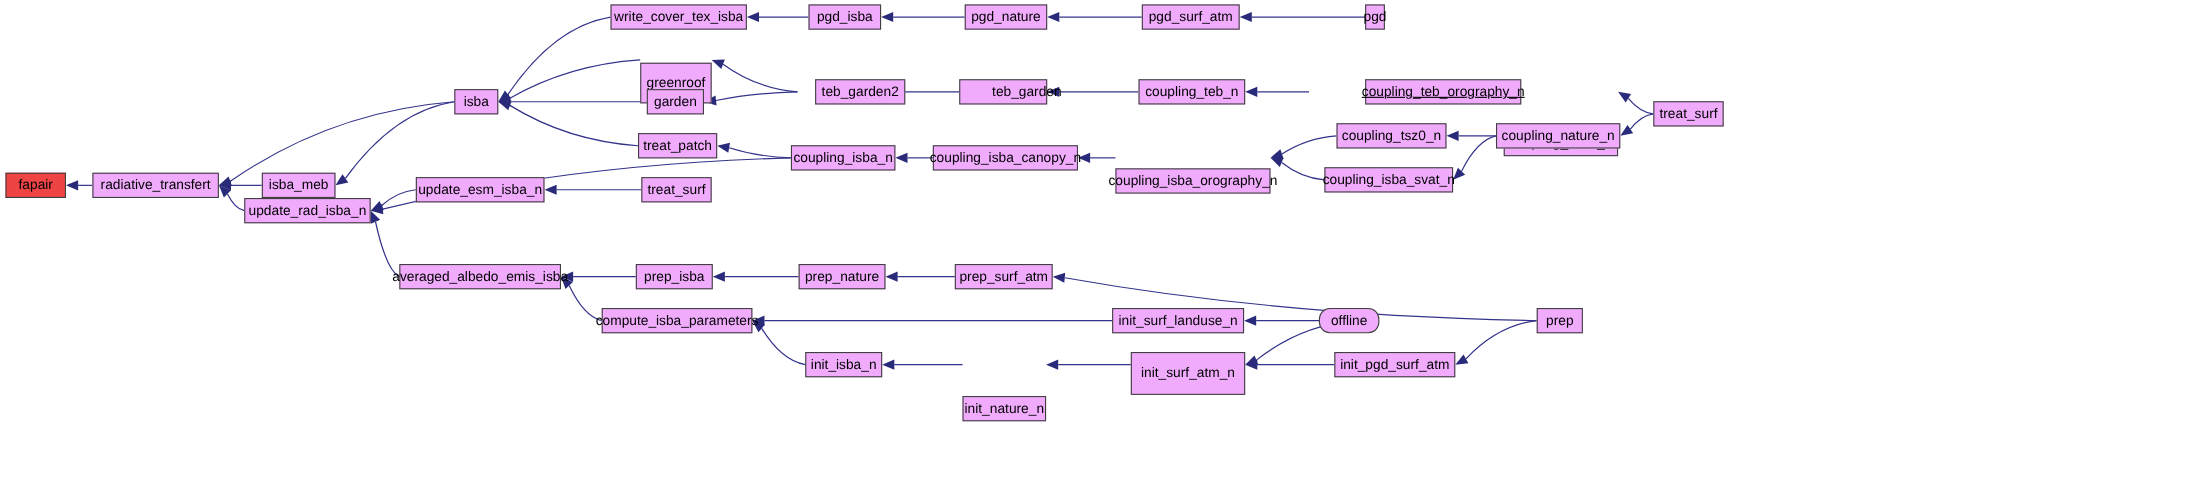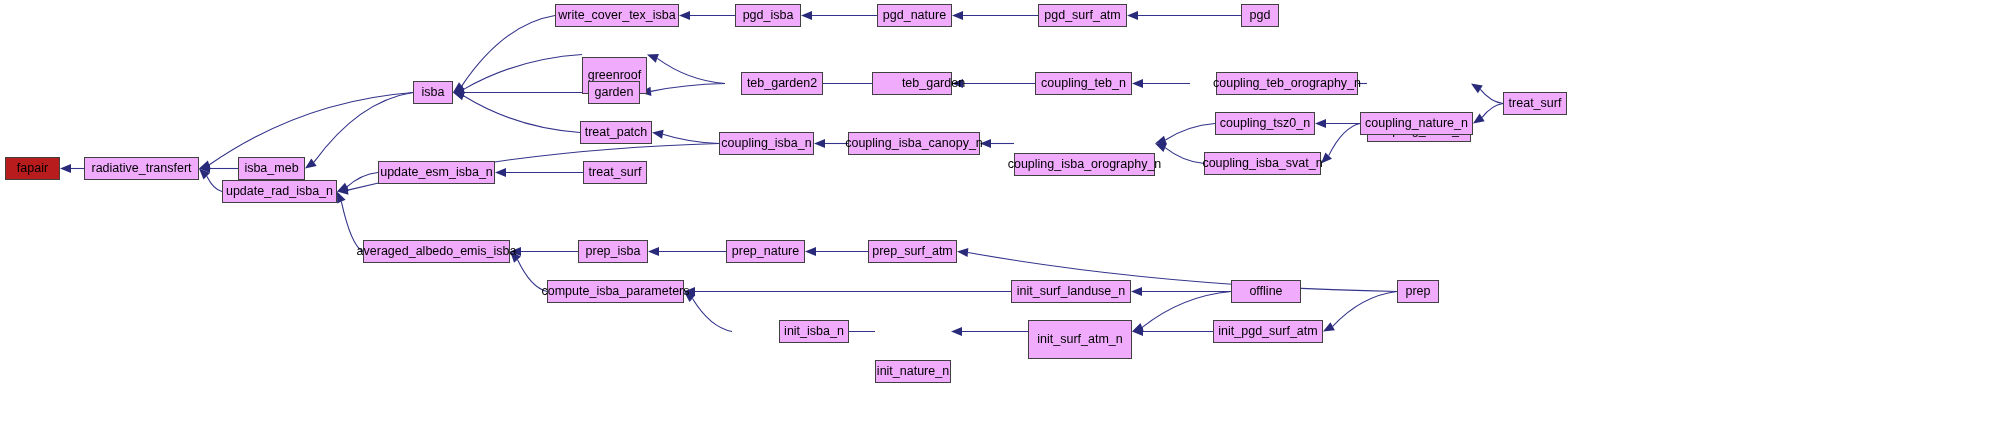--- a/index.html
+++ b/index.html
@@ -34,21 +34,21 @@
     font-size: 12.5px;
     line-height: 1;
     display: flex;
     align-items: center;
     justify-content: center;
     white-space: nowrap;
     letter-spacing: 0px;
     cursor: pointer;
   }
   .node-box.highlight {
-    background: #b91c1c;
+    background: #ef4444;
     border: 1px solid #404040;
   }
   .edge {
     fill: none;
     stroke: #33338b;
     stroke-width: 1.1;
   }
   .arrowhead {
     fill: #2a2a7a;
     stroke: none;
@@ -248,39 +248,39 @@
       <div class="node-box" style="left: 413px; top: 81px; width: 40px; height: 23px;">isba</div>
       <div class="node-box" style="left: 378px; top: 161px; width: 117px; height: 23px;">update_esm_isba_n</div>
       <div class="node-box" style="left: 363px; top: 240px; width: 147px; height: 23px;">averaged_albedo_emis_isba</div>
       <div class="node-box" style="left: 555px; top: 4px; width: 124px; height: 23px;">write_cover_tex_isba</div>
       <div class="node-box" style="left: 582px; top: 57px; width: 65px; height: 37px;">greenroof</div>
       <div class="node-box" style="left: 588px; top: 81px; width: 52px; height: 23px;">garden</div>
       <div class="node-box" style="left: 580px; top: 121px; width: 72px; height: 23px;">treat_patch</div>
       <div class="node-box" style="left: 583px; top: 161px; width: 64px; height: 23px;">treat_surf</div>
       <div class="node-box" style="left: 547px; top: 280px; width: 137px; height: 23px;">compute_isba_parameters</div>
       <div class="node-box" style="left: 578px; top: 240px; width: 70px; height: 23px;">prep_isba</div>
-      <div class="node-box" style="left: 732px; top: 320px; width: 70px; height: 23px; margin-left: 47px;">init_isba_n</div>
+      <div class="node-box" style="left: 732px; top: 320px; width: 70px; height: 23px;">init_isba_n</div>
       <div class="node-box" style="left: 725px; top: 72px; width: 82px; height: 23px; margin-left: 16px;">teb_garden2</div>
       <div class="node-box" style="left: 719px; top: 132px; width: 95px; height: 23px;">coupling_isba_n</div>
       <div class="node-box" style="left: 726px; top: 240px; width: 79px; height: 23px;">prep_nature</div>
       <div class="node-box" style="left: 872px; top: 72px; width: 80px; height: 23px; padding-left: 43px;">teb_garden</div>
       <div class="node-box" style="left: 735px; top: 4px; width: 66px; height: 23px;">pgd_isba</div>
       <div class="node-box" style="left: 877px; top: 4px; width: 75px; height: 23px;">pgd_nature</div>
       <div class="node-box" style="left: 848px; top: 132px; width: 132px; height: 23px;">coupling_isba_canopy_n</div>
       <div class="node-box" style="left: 868px; top: 240px; width: 89px; height: 23px;">prep_surf_atm</div>
       <div class="node-box" style="left: 875px; top: 320px; width: 76px; height: 23px; margin-top: 40px;">init_nature_n</div>
       <div class="node-box" style="left: 1038px; top: 4px; width: 89px; height: 23px;">pgd_surf_atm</div>
       <div class="node-box" style="left: 1035px; top: 72px; width: 97px; height: 23px;">coupling_teb_n</div>
       <div class="node-box" style="left: 1014px; top: 132px; width: 141px; height: 23px; margin-top: 21px;">coupling_isba_orography_n</div>
       <div class="node-box" style="left: 1215px; top: 112px; width: 100px; height: 23px;">coupling_tsz0_n</div>
       <div class="node-box" style="left: 1204px; top: 152px; width: 117px; height: 23px;">coupling_isba_svat_n</div>
       <div class="node-box" style="left: 1011px; top: 280px; width: 120px; height: 23px;">init_surf_landuse_n</div>
       <div class="node-box" style="left: 1028px; top: 320px; width: 104px; height: 39px;">init_surf_atm_n</div>
-      <div class="node-box" style="left: 1216px; top: 72px; width: 142px; height: 23px;">coupling_teb_orography_n</div>
-      <div class="node-box" style="left: 1231px; top: 280px; width: 70px; height: 23px;">offline</div>
+      <div class="node-box" style="left: 1241px; top: 72px; width: 142px; height: 23px; text-decoration: underline;">coupling_teb_orography_n</div>
+      <div class="node-box" style="left: 1199px; top: 280px; width: 55px; height: 23px; border-radius: 10px;">offline</div>
       <div class="node-box" style="left: 1213px; top: 320px; width: 110px; height: 23px;">init_pgd_surf_atm</div>
       <div class="node-box" style="left: 1367px; top: 72px; width: 104px; height: 23px; margin-top: 47px;">coupling_town_n</div>
       <div class="node-box" style="left: 1360px; top: 112px; width: 113px; height: 23px;">coupling_nature_n</div>
-      <div class="node-box" style="left: 1241px; top: 4px; width: 38px; height: 23px; text-align: center;">pgd</div>
+      <div class="node-box" style="left: 1241px; top: 4px; width: 18px; height: 23px; text-align: center;">pgd</div>
       <div class="node-box" style="left: 1397px; top: 280px; width: 42px; height: 23px;">prep</div>
       <div class="node-box" style="left: 1503px; top: 92px; width: 64px; height: 23px;">treat_surf</div>
     </div>
 </div>
 
 </body></html>

